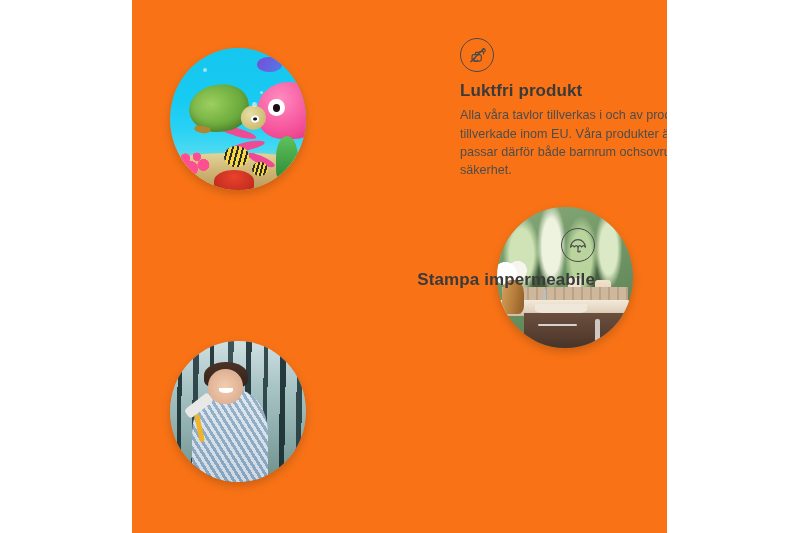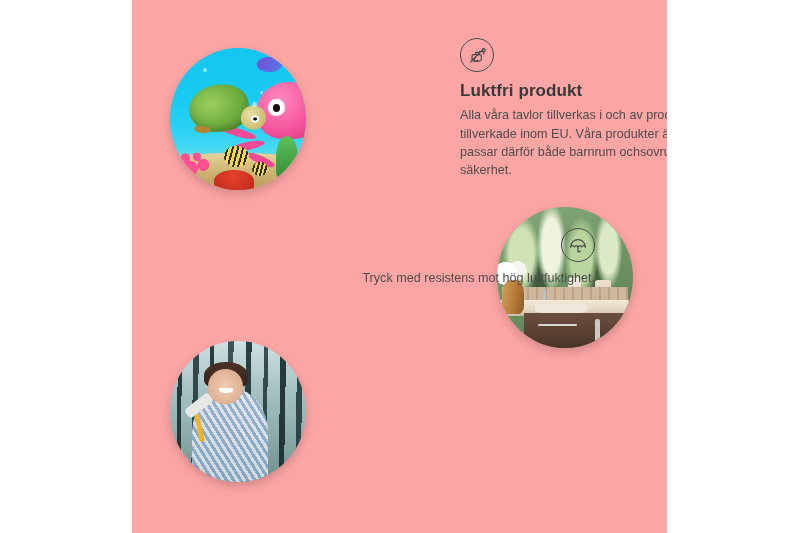--- a/index.html
+++ b/index.html
@@ -18,21 +18,21 @@
     background: #ffffff;
   }
 
   
   .panel {
     position: absolute;
     left: 132px;
     top: 0;
     width: 535px;
     height: 533px;
-    background: #fca5a5;
+    background: #f97316;
     overflow: hidden;
   }
 
   
   .photo {
     position: absolute;
     border-radius: 50%;
     overflow: hidden;
     box-shadow: 0 4px 10px rgba(0,0,0,0.18);
   }
@@ -345,18 +345,18 @@
 
     <div class="feature f2">
       <div class="icon-circle">
         <svg width="22" height="22" viewBox="0 0 24 24" fill="none" stroke="#4a4a4a" stroke-width="1.3" stroke-linecap="round" stroke-linejoin="round">
           <path d="M4 14.2a8 8 0 0 1 16 0"></path>
           <path d="M4 14.2c1.3-2.1 2.7-2.1 4 0 1.3-2.1 2.7-2.1 4 0 1.3-2.1 2.7-2.1 4 0 1.3-2.1 2.7-2.1 4 0"></path>
           <line x1="12" y1="14.4" x2="12" y2="19.2"></line>
           <path d="M12 19.2a1.6 1.6 0 0 0 2.4-.5"></path>
         </svg>
       </div>
-      <div class="f-desc">Tryck med resistens mot hög luftfuktighet.</div>
+      <div class="f-title">Stampa impermeabile</div>
     </div>
 
 
   </div>
 </div>
 
 </body></html>

